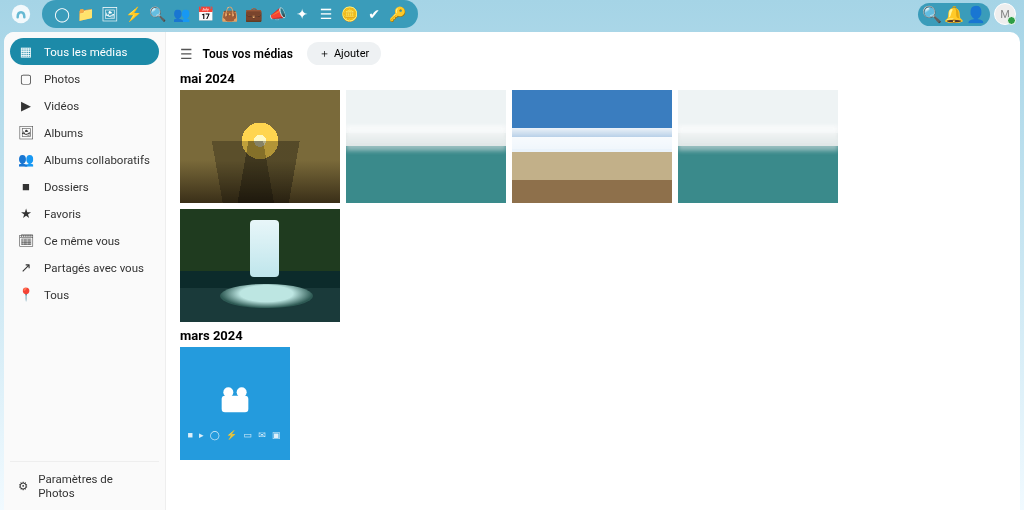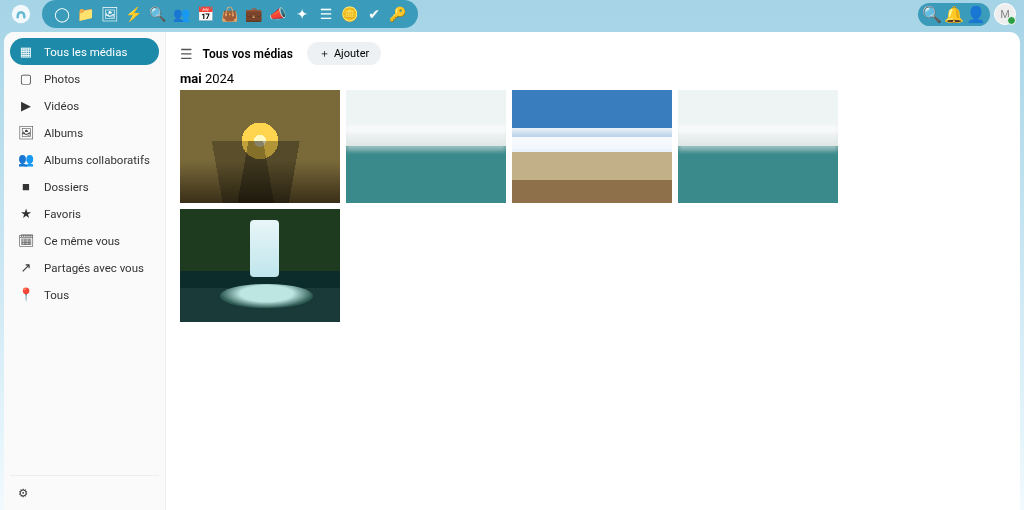--- a/index.html
+++ b/index.html
@@ -59,21 +59,21 @@
   .content-head { display:flex; align-items:center; gap:10px; margin-bottom:6px; }
   .menu-toggle { font-size:14px; color:#555; cursor:pointer; }
   .page-title { font-size:12px; font-weight:600; }
   .add-btn {
     display:flex; align-items:center; gap:4px; background:#eef1f3; border-radius:16px;
     padding:4px 12px; font-size:11px; margin-left:4px; cursor:pointer;
   }
   .section { margin-top:6px; }
   .sec-title { font-size:13px; margin-bottom:4px; }
   .sec-title .month { font-weight:700; }
-  .sec-title .year  { font-weight:400; }
+  .sec-title .year  { font-weight:700; }
   .grid { display:flex; gap:6px; flex-wrap:wrap; }
   .thumb { width:160px; height:113px; background:#ccc; position:relative; overflow:hidden; }
   .thumb.video { width:110px; height:113px; }
   
   .t-sunset { background:
     radial-gradient(circle at 50% 45%, #fff9c4 0 6%, #ffd54f 6% 18%, transparent 18%),
     linear-gradient(180deg, #7a6a3a 62%, #3a2f18 100%),
     linear-gradient(180deg, #fef6c0 0%, #e6c05a 40%, #9d7b2d 62%);
     background-blend-mode: normal;
   }
@@ -180,20 +180,21 @@
           <span>Partagés avec vous</span>
         </div>
         <div class="nav-item">
           <span class="nicon">📍</span>
           <span>Tous</span>
         </div>
       </div>
     <div class="spacer"></div>
     <div class="settings-item">
       <span class="nicon">⚙</span>
+      <span>Paramètres de Photos</span>
     </div>
   </div>
   <div class="content">
     <div class="content-head">
       <span class="menu-toggle">☰</span>
       <span class="page-title">Tous vos médias</span>
       <div class="add-btn">
         <span>＋</span>
         <span>Ajouter</span>
       </div>
@@ -206,15 +207,28 @@
             <div class="thumb t-lake"></div>
             <div class="thumb t-mountain"></div>
             <div class="thumb t-lake"></div>
           </div>
         </div>
         <div class="section">
           <div class="grid">
             <div class="thumb t-waterfall"></div>
           </div>
         </div>
+        <div class="section">
+          <div class="sec-title"><span class="month">mars</span> <span class="year">2024</span></div>
+          <div class="grid">
+            <div class="thumb t-video video">
+              <svg viewBox="0 0 24 24">
+                <rect x="4" y="7" width="16" height="10" rx="2" fill="#fff"></rect>
+                <circle cx="8" cy="5" r="3" fill="#fff"></circle>
+                <circle cx="16" cy="5" r="3" fill="#fff"></circle>
+              </svg>
+              <div class="vrow">■ ▸ ◯ ⚡ ▭ ✉ ▣</div>
+            </div>
+          </div>
+        </div>
       </div>
   </div>
 </div>
 
 </body></html>

